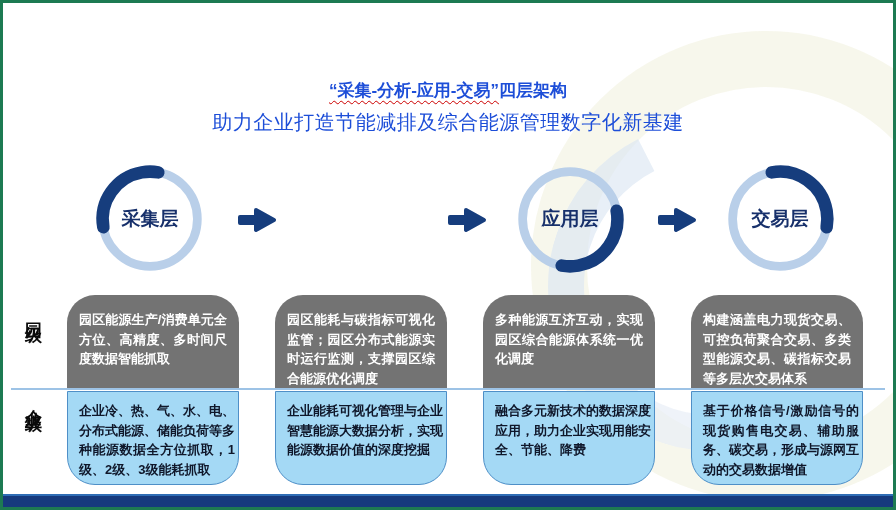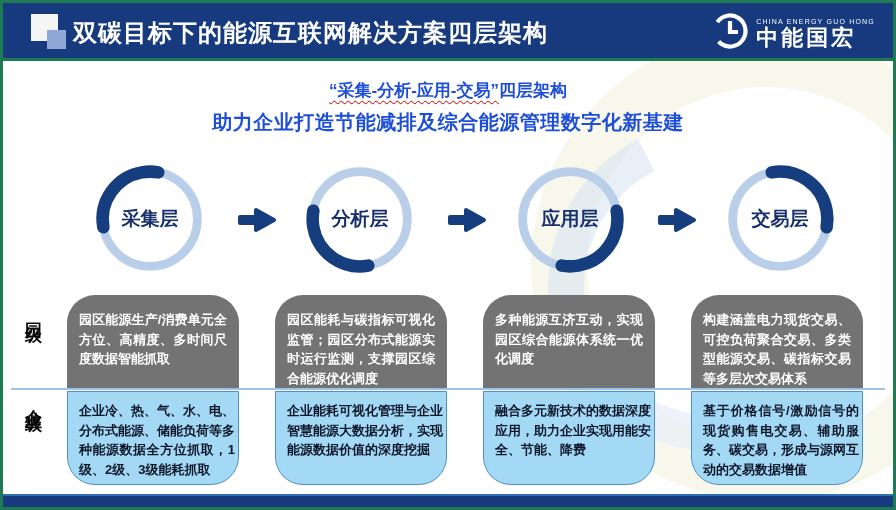--- a/index.html
+++ b/index.html
@@ -18,21 +18,21 @@
   .hdr-title{position:absolute;left:70px;top:14px;font-size:24px;font-weight:bold;color:#fff;
              letter-spacing:1px;white-space:nowrap;}
   .logo{position:absolute;right:18px;top:8px;display:flex;align-items:center;gap:6px;color:#fff;}
   .logo-txt{display:flex;flex-direction:column;line-height:1;}
   .logo-en{font-size:7px;letter-spacing:1.2px;margin-bottom:2px;white-space:nowrap;}
   .logo-zh{font-size:22px;font-weight:bold;letter-spacing:3px;white-space:nowrap;}
   
   .intro{position:absolute;left:0;top:76px;width:100%;text-align:center;z-index:2;color:#1d4ed8;}
   .intro-l1{font-size:17px;font-weight:bold;}
   .intro-l1 .squiggle{text-decoration:underline wavy #cc0000 1px;text-underline-offset:4px;}
-  .intro-l2{font-size:20px;font-weight:bold;margin-top:7px;letter-spacing:.5px;}
+  .intro-l2{font-size:20px;font-weight:normal;margin-top:7px;letter-spacing:.5px;}
   
   .layer-circle{position:absolute;top:158px;width:116px;height:116px;z-index:2;}
   .layer-circle svg{position:absolute;left:0;top:0;}
   .layer-label{position:absolute;left:0;top:0;width:116px;height:116px;display:flex;
                align-items:center;justify-content:center;font-size:19px;font-weight:bold;color:#17306b;}
   .arrow{position:absolute;top:202px;z-index:2;}
   
   .v-label{position:absolute;left:19px;writing-mode:vertical-rl;text-orientation:upright;
            font-size:17px;font-weight:bold;color:#0a0a0a;letter-spacing:3px;z-index:2;}
   .divider{position:absolute;left:8px;right:8px;top:385px;height:2px;background:#9dc3e6;z-index:4;}
@@ -48,37 +48,20 @@
           border-top:2px solid #2f6db5;z-index:3;}
 </style>
 </head>
 <body>
 
 <div class="slide">
 
   <div class="wm wm-ring"></div>
   <div class="wm wm-swoosh"></div>
 
-  <div class="header">
-    <div class="hdr-sq-white"></div>
-    <div class="hdr-sq-blue"></div>
-    <div class="hdr-title">双碳目标下的能源互联网解决方案四层架构</div>
-    <div class="logo">
-      <span>
-        <svg width="40" height="40" viewBox="0 0 40 40">
-          <circle cx="20" cy="20" r="15.5" fill="none" stroke="#ffffff" stroke-width="4.2" stroke-dasharray="76 22" transform="rotate(-145 20 20)"></circle>
-          <path d="M20 10 v11 h8" fill="none" stroke="#ffffff" stroke-width="4.2"></path>
-        </svg>
-      </span>
-      <span class="logo-txt">
-        <span class="logo-en">CHINA ENERGY GUO HONG</span>
-        <span class="logo-zh">中能国宏</span>
-      </span>
-    </div>
-  </div>
 
   <div class="intro">
     <div class="intro-l1">
       <span class="squiggle">“采集-分析-应用-交易”</span><span>四层架构</span>
     </div>
     <div class="intro-l2">助力企业打造节能减排及综合能源管理数字化新基建</div>
   </div>
 
   <div class="layer-circle" style="left:89px;">
     <svg width="116" height="116" viewBox="0 0 120 120">
@@ -87,27 +70,20 @@
     </svg>
     <div class="layer-label">采集层</div>
   </div>
 
   <div class="arrow" style="left:233px;">
     <svg width="42" height="30" viewBox="0 0 42 30">
       <path d="M4 12 h16 v-7 l18 10 -18 10 v-7 h-16 z" fill="#163d7d" stroke="#163d7d" stroke-width="4" stroke-linejoin="round"></path>
     </svg>
   </div>
 
-  <div class="layer-circle" style="left:299px;">
-    <svg width="116" height="116" viewBox="0 0 120 120">
-      <circle cx="60" cy="60" r="49" fill="none" stroke="#b9cfe9" stroke-width="9"></circle>
-      <circle cx="60" cy="60" r="49" fill="none" stroke="#163d7d" stroke-width="13" stroke-linecap="round" stroke-dasharray="94 214" transform="rotate(80 60 60)"></circle>
-    </svg>
-    <div class="layer-label">分析层</div>
-  </div>
 
   <div class="arrow" style="left:443px;">
     <svg width="42" height="30" viewBox="0 0 42 30">
       <path d="M4 12 h16 v-7 l18 10 -18 10 v-7 h-16 z" fill="#163d7d" stroke="#163d7d" stroke-width="4" stroke-linejoin="round"></path>
     </svg>
   </div>
 
   <div class="layer-circle" style="left:509px;">
     <svg width="116" height="116" viewBox="0 0 120 120">
       <circle cx="60" cy="60" r="49" fill="none" stroke="#b9cfe9" stroke-width="9"></circle>

